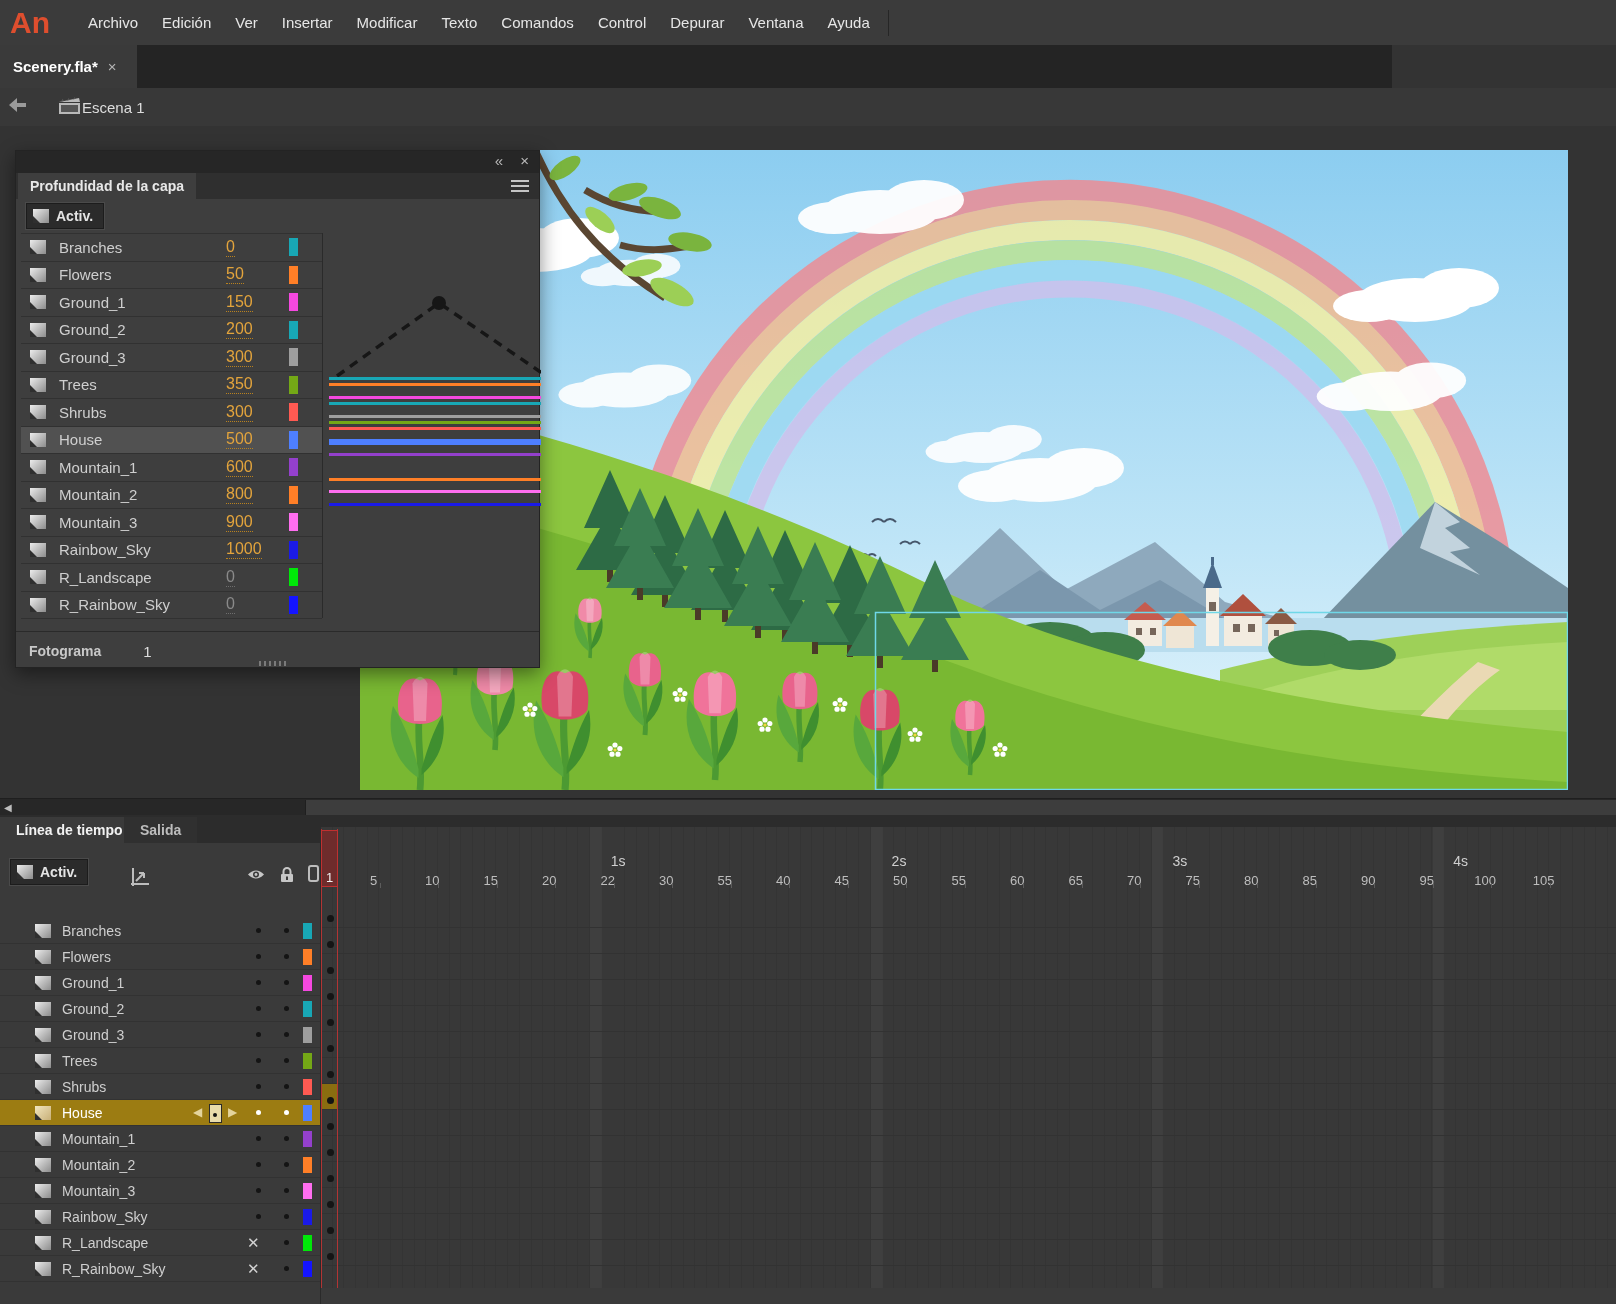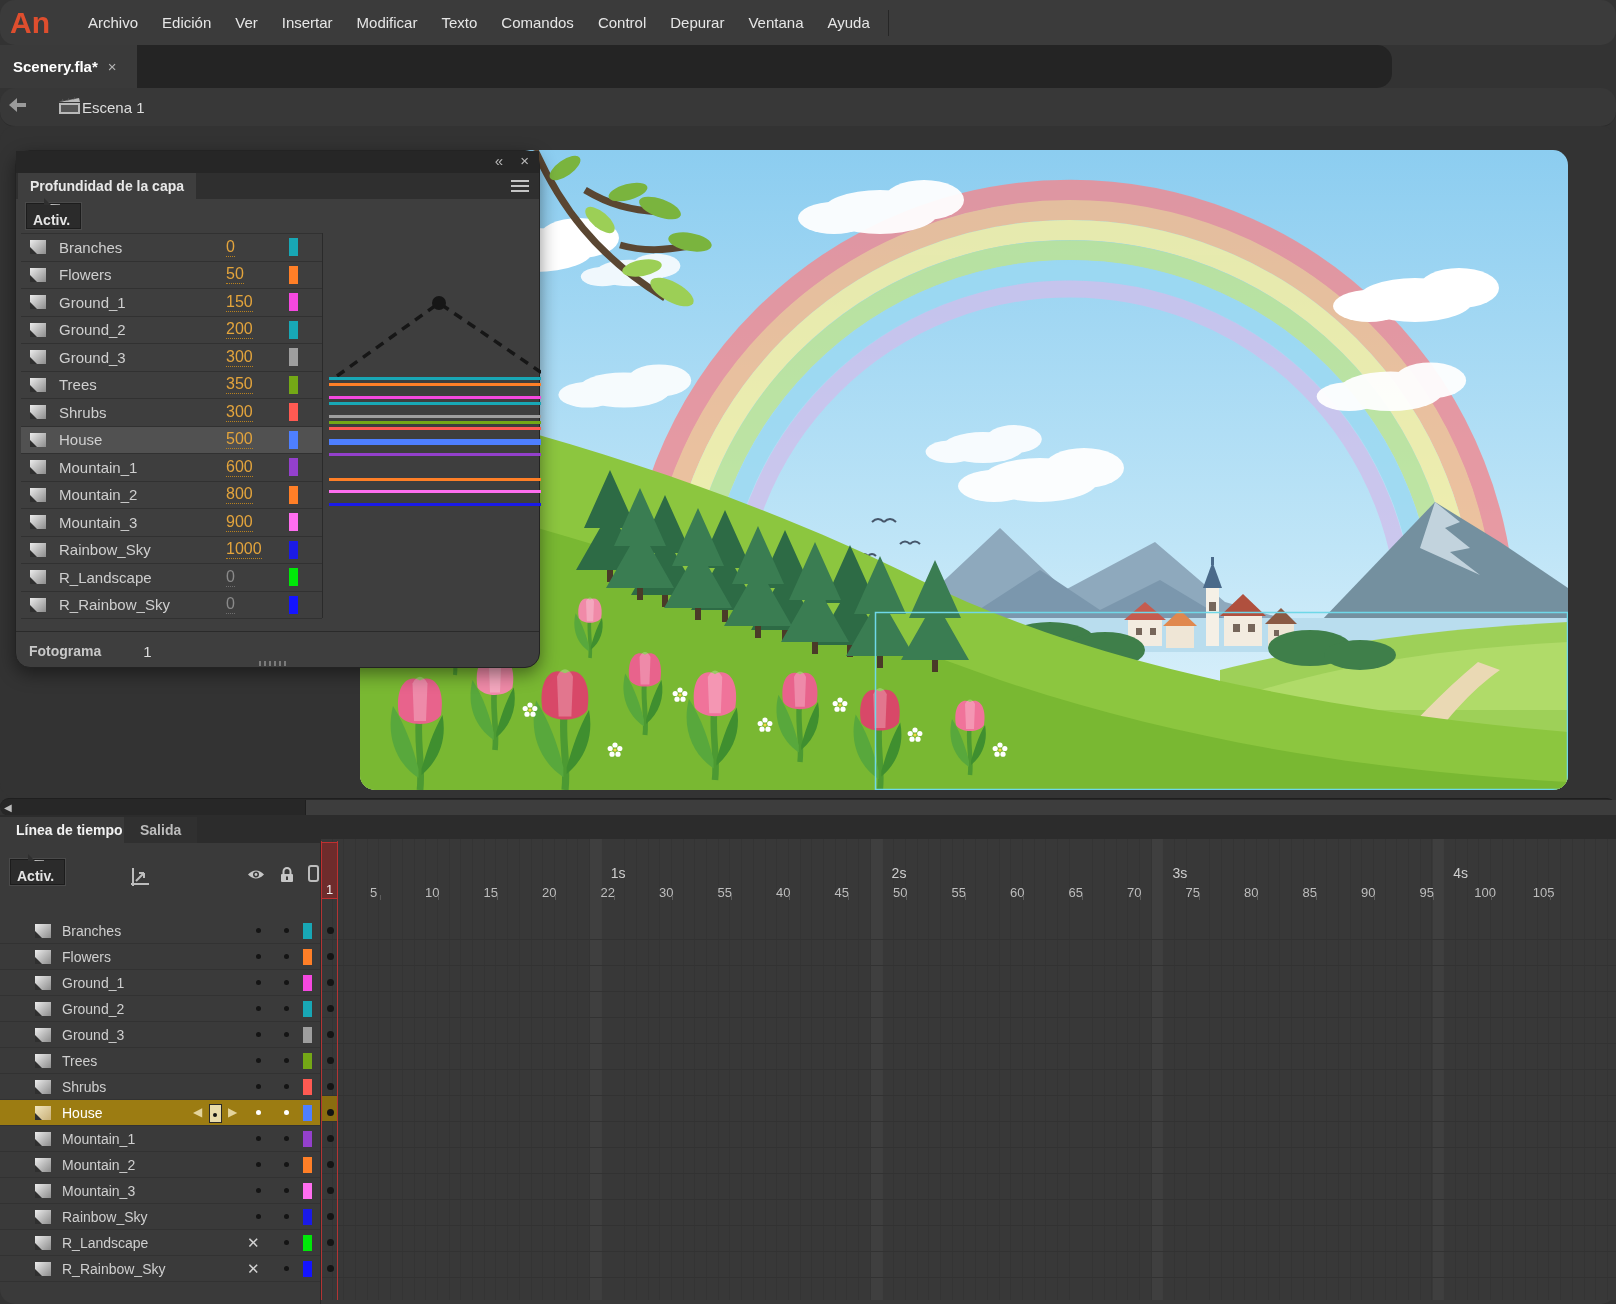--- a/index.html
+++ b/index.html
@@ -1,18 +1,18 @@
 <!DOCTYPE html>
 <html><head>
 <meta charset="utf-8">
 <style>
   html,body{margin:0;padding:0;background:#333;}
   body{width:1616px;height:1304px;position:relative;overflow:hidden;
        font-family:"Liberation Sans",sans-serif;color:#ccc;-webkit-font-smoothing:antialiased;}
-  .abs{position:absolute;border-radius:15px;}
+  .abs{position:absolute;}
 
   
   #menubar{left:0;top:0;width:1616px;height:45px;background:#3b3b3b;display:flex;align-items:center;}
   #logo{color:#DE4E2E;font-size:30px;font-weight:bold;margin:0 26px 0 10px;line-height:45px;}
   .menu-item{color:#e6e6e6;font-size:15px;padding:0 12px;cursor:default;}
   #menu-sep{width:1px;height:26px;background:#262626;margin-left:6px;}
 
   
   #tabbar{left:0;top:45px;width:1392px;height:43px;background:#242424;}
   #doc-tab{position:absolute;left:0;top:0;width:137px;height:43px;background:#3a3a3a;
@@ -38,21 +38,21 @@
   #dp-collapse{right:36px;}
   #dp-close{right:10px;}
   #dp-tabstrip{position:absolute;left:0;top:22px;width:100%;height:26px;background:#2f2f2f;}
   #dp-tab{position:absolute;left:2px;top:0;height:26px;background:#3e3e3e;padding:0 12px;
           display:flex;align-items:center;color:#e8e8e8;font-size:14px;font-weight:bold;}
   #dp-menu-icon{position:absolute;right:10px;top:7px;width:18px;height:12px;
        background:repeating-linear-gradient(#c4c4c4 0 2px,transparent 2px 5px);}
   #dp-toolbar{position:absolute;left:0;top:48px;width:100%;height:34px;background:#3e3e3e;}
   .activ-btn{display:flex;align-items:center;background:#2b2b2b;border:1px solid #1c1c1c;
              outline:1px solid #4a4a4a;color:#e4e4e4;font-size:14px;font-weight:bold;
-             padding:0 10px 0 6px;height:26px;box-sizing:border-box;gap:7px;flex-direction:column;}
+             padding:0 10px 0 6px;height:26px;box-sizing:border-box;gap:7px;}
   #dp-activ{position:absolute;left:10px;top:4px;}
   .layer-glyph{width:16px;height:14px;background:linear-gradient(135deg,#ececec,#8c8c8c);position:relative;display:inline-block;}
   .layer-glyph::after{content:'';position:absolute;left:0;bottom:0;
        border-left:7px solid #2f2f2f;border-top:7px solid transparent;}
   .layer-glyph.tan{background:linear-gradient(135deg,#f2e6c0,#c8b078);}
   .dp-list{position:absolute;left:5px;top:82px;width:301px;height:385px;border-top:1px solid #313131;}
   .dp-row{height:26.5px;border-bottom:1px solid #313131;position:relative;display:flex;align-items:center;}
   .dp-row.sel{background:#515151;}
   .dp-row .layer-glyph{margin-left:9px;}
   .dp-name{color:#cfcfcf;font-size:15px;margin-left:13px;}
@@ -78,21 +78,21 @@
   #tl-tabstrip{position:absolute;left:0;top:0;width:100%;height:28px;background:#2c2c2c;}
   .tl-tab{position:absolute;top:2px;height:26px;display:flex;align-items:center;padding:0 16px;font-size:14px;}
   .tl-tab.active{background:#3a3a3a;color:#f2f2f2;font-weight:bold;}
   .tl-tab.inactive{background:#303030;color:#bdbdbd;font-weight:bold;}
   #tl-header{position:absolute;left:0;top:28px;width:100%;height:62px;}
   #tl-activ{position:absolute;left:10px;top:16px;}
   .hdr-ic{position:absolute;top:24px;}
   #tl-sep{position:absolute;left:320px;top:28px;width:1px;height:461px;background:#2a2a2a;}
 
   
-  #tl-grid{position:absolute;left:321px;top:24px;width:1295px;height:461px;background:#383838;
+  #tl-grid{position:absolute;left:321px;top:12px;width:1295px;height:461px;background:#383838;
      background-image:repeating-linear-gradient(90deg,transparent 0 10.7px,#343434 10.7px 11.7px);}
   .sec-band{position:absolute;top:0;height:461px;width:11.7px;background:#414141;opacity:.75;}
   .ruler-sec{position:absolute;top:26px;color:#cfcfcf;font-size:14px;}
   .ruler-num{position:absolute;top:46px;width:30px;text-align:center;color:#bdbdbd;font-size:13px;}
   .ruler-tick{position:absolute;top:56px;width:1px;height:5px;background:#5c5c5c;}
   #ruler-hit{position:absolute;left:0;top:0;width:100%;height:62px;}
   .grid-row{position:absolute;left:0;width:100%;height:26px;border-bottom:1px solid #323232;box-sizing:border-box;}
   .kf-dot{position:absolute;left:6px;top:13px;width:7px;height:7px;border-radius:50%;background:#141414;}
   .kf-cell-sel{position:absolute;left:0;top:0;width:17px;height:25px;background:#8a6d10;}
   #playhead-col{position:absolute;left:0;top:2px;width:15px;height:459px;

